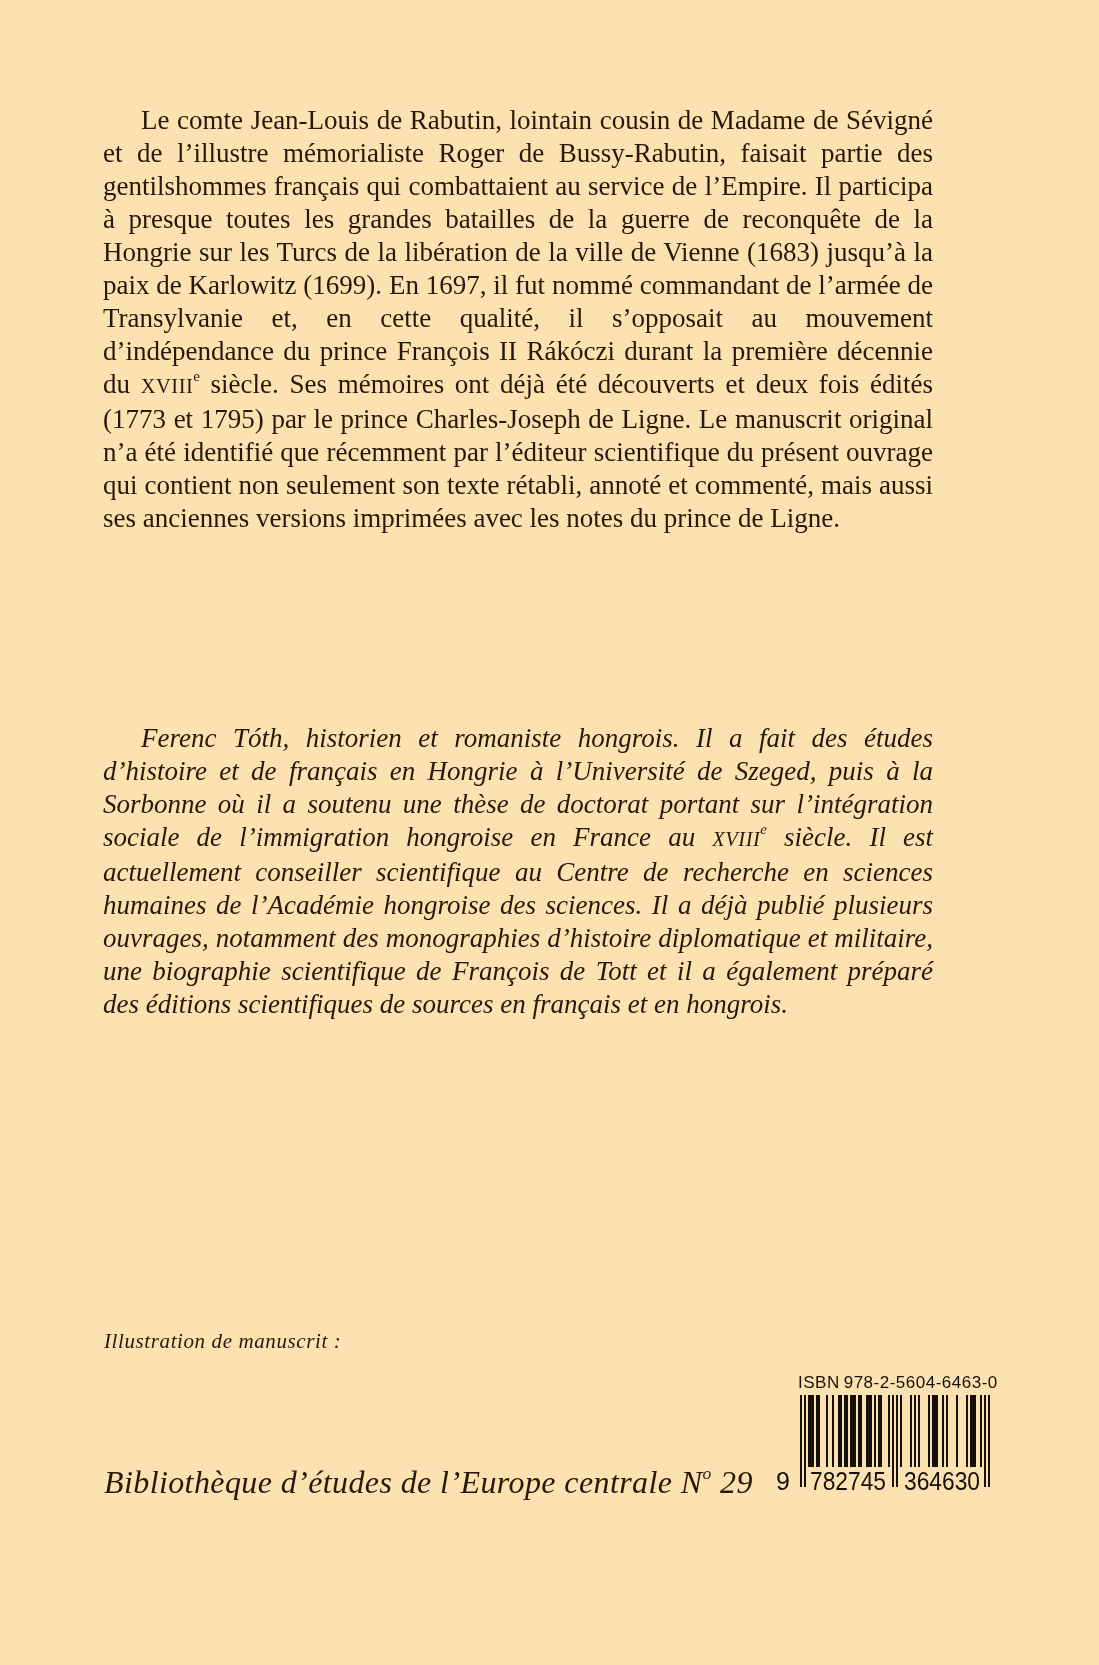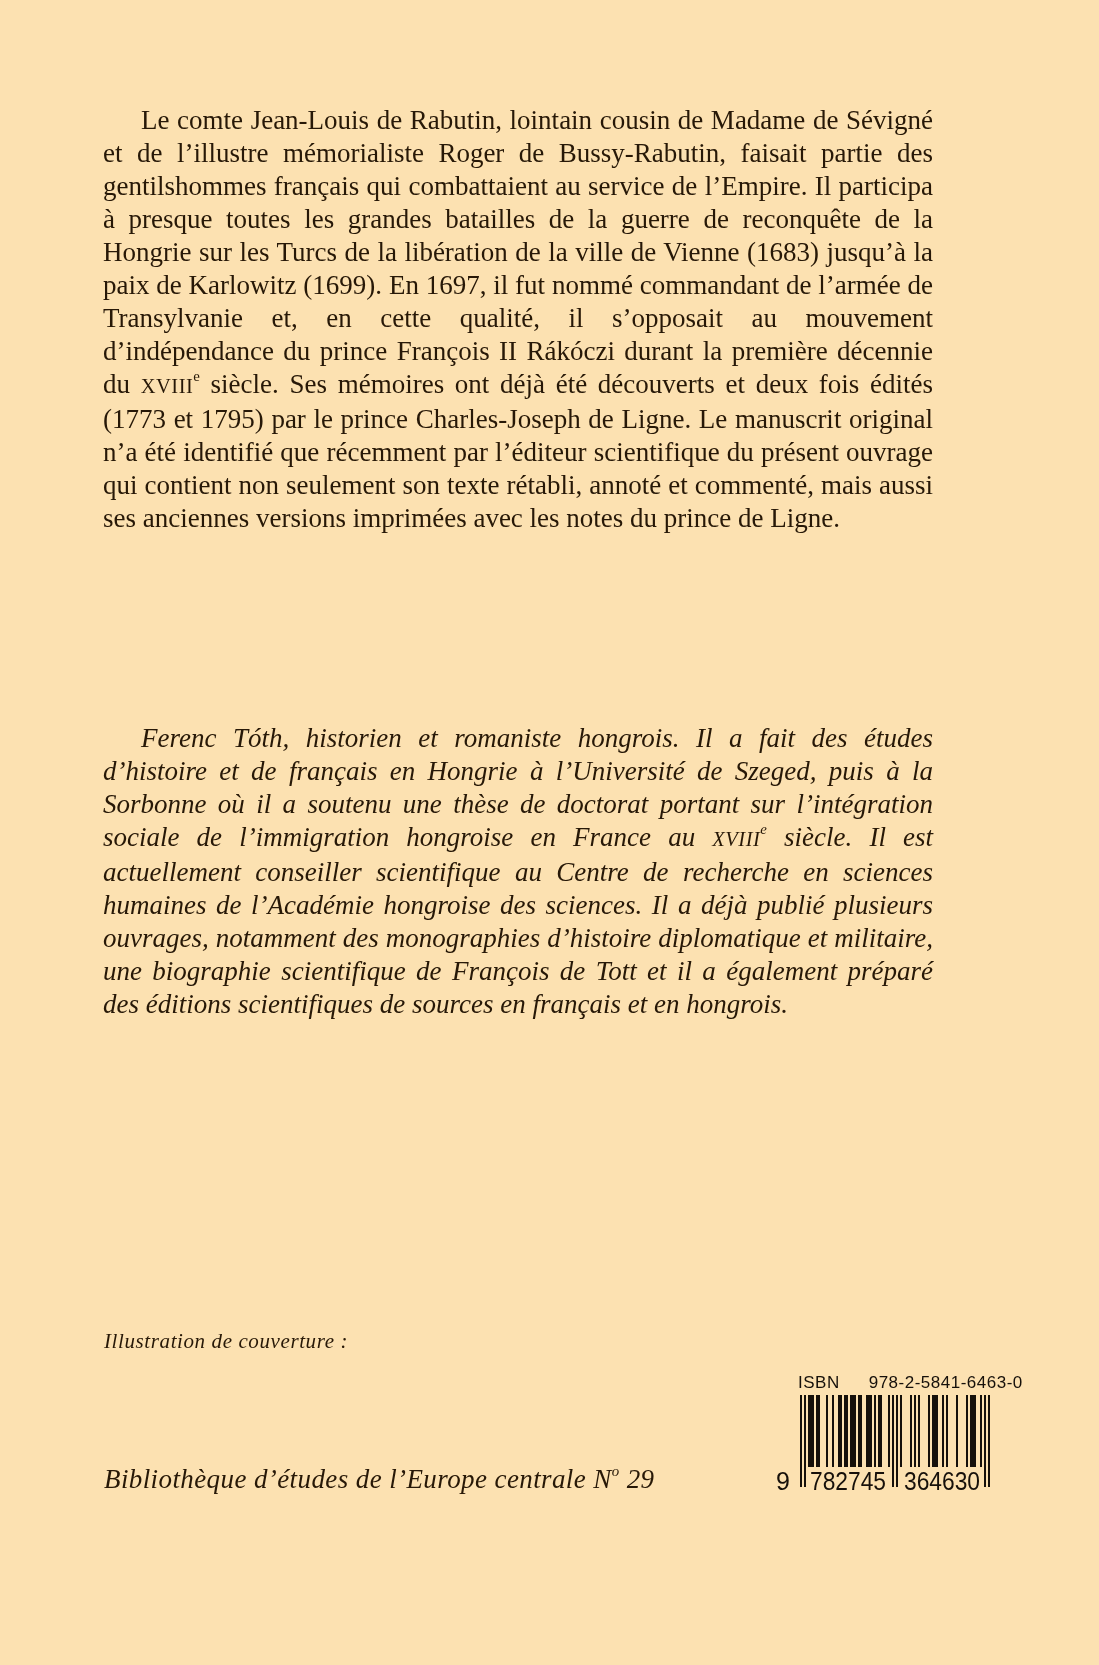--- a/index.html
+++ b/index.html
@@ -39,66 +39,66 @@
     font-style:italic;
     font-size:21px;
     line-height:29px;
     letter-spacing:0.6px;
   }
   .series{
     position:absolute;
     left:104px;
     top:1464px;
     font-style:italic;
-    font-size:27px;
+    font-size:32px;
     letter-spacing:0.4px;
   }
   .isbn-block{
     position:absolute;
     left:770px;
     top:1373px;
     width:230px;
   }
   .isbn-line{
     font-family:"Liberation Sans","DejaVu Sans",sans-serif;
     font-size:17px;
     font-weight:400;
     color:var(--bar);
     padding-left:28px;
     display:flex;
-    gap:29px;
+    gap:4px;
     letter-spacing:0.5px;
     white-space:nowrap;
   }
   .isbn-block svg{display:block;margin-top:2px;}
   .ean-digit{
     font-family:"Liberation Sans","DejaVu Sans",sans-serif;
     font-size:25px;
     fill:var(--bar);
   }
 </style>
 </head>
 <body>
 
 <div class="page">
 
   <p class="para synopsis"><span>Le comte Jean-Louis de Rabutin, lointain cousin de Madame de Sévigné et de l’illustre mémorialiste Roger de Bussy-Rabutin, faisait partie des gentilshommes français qui combattaient au service de l’Empire. Il participa à presque toutes les grandes batailles de la guerre de reconquête de la Hongrie sur les Turcs de la libération de la ville de Vienne (1683) jusqu’à la paix de Karlowitz (1699). En 1697, il fut nommé commandant de l’armée de Transylvanie et, en cette qualité, il s’opposait au mouvement d’indépendance du prince François II Rákóczi durant la première décennie du </span><span class="sc">XVIII</span><sup class="ord">e</sup><span> siècle. Ses mémoires ont déjà été découverts et deux fois édités (1773 et 1795) par le prince Charles-Joseph de Ligne. Le manuscrit original n’a été identifié que récemment par l’éditeur scientifique du présent ouvrage qui contient non seulement son texte rétabli, annoté et commenté, mais aussi ses anciennes versions imprimées avec les notes du prince de Ligne.</span></p>
 
   <p class="para bio"><span>Ferenc Tóth, historien et romaniste hongrois. Il a fait des études d’histoire et de français en Hongrie à l’Université de Szeged, puis à la Sorbonne où il a soutenu une thèse de doctorat portant sur l’intégration sociale de l’immigration hongroise en France au </span><span class="sc">XVIII</span><sup class="ord">e</sup><span> siècle. Il est actuellement conseiller scientifique au Centre de recherche en sciences humaines de l’Académie hongroise des sciences. Il a déjà publié plusieurs ouvrages, notamment des monographies d’histoire diplomatique et militaire, une biographie scientifique de François de Tott et il a également préparé des éditions scientifiques de sources en français et en hongrois.</span></p>
 
   <div class="credit">
-    <div>Illustration de couverture :</div>
+    <div>Illustration de manuscrit :</div>
   </div>
 
   <div class="series"><span>Bibliothèque d’études de l’Europe centrale N</span><sup class="ord">o</sup><span> 29</span></div>
 
   <div class="isbn-block">
     <div class="isbn-line">
       <span>ISBN</span>
-        <span>978-2-5841-6463-0</span>
+        <span>978-2-5604-6463-0</span>
     </div>
     <svg id="ean-svg" width="226" height="98" viewBox="0 0 226 98" aria-hidden="true">
         <rect x="30" y="0" width="2" height="92" fill="var(--bar)"></rect>
         <rect x="34" y="0" width="2" height="92" fill="var(--bar)"></rect>
         <rect x="38" y="0" width="2" height="72" fill="var(--bar)"></rect>
         <rect x="40" y="0" width="2" height="72" fill="var(--bar)"></rect>
         <rect x="42" y="0" width="2" height="72" fill="var(--bar)"></rect>
         <rect x="46" y="0" width="2" height="72" fill="var(--bar)"></rect>
         <rect x="48" y="0" width="2" height="72" fill="var(--bar)"></rect>
         <rect x="56" y="0" width="2" height="72" fill="var(--bar)"></rect>

